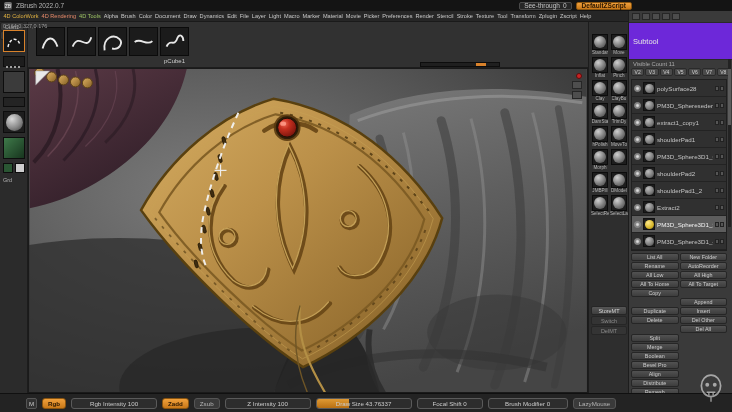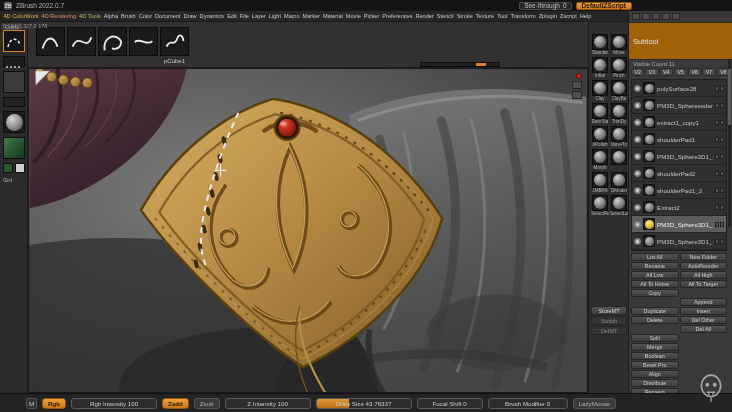--- a/index.html
+++ b/index.html
@@ -76,21 +76,21 @@
   .morph-group { position:absolute; left:2px; top:284px; width:36px; display:flex; flex-direction:column; gap:1px; }
   .mbtn { height:9px; font-size:5.5px; color:#d6d6d6; background:linear-gradient(#565656,#3e3e3e);
           border:1px solid #262626; border-radius:2px; display:flex; align-items:center; justify-content:center; }
   .mbtn.dim { color:#8a8a8a; background:#343434; }
 
   
   .right-panel { position:absolute; left:628px; top:11px; width:104px; height:382px; background:#3a3a3a;
                  border-left:1px solid #1d1d1d; }
   .panel-icons { height:11px; display:flex; gap:2px; align-items:center; padding:0 3px; }
   .p-ico { width:8px; height:7px; background:#4c4c4c; border:1px solid #262626; }
-  .panel-header { height:26px; background:#a16207; color:#e4e4e4; font-size:7.5px; padding:18px 4px;
+  .panel-header { height:26px; background:#6d28d9; color:#e4e4e4; font-size:7.5px; padding:18px 4px;
                   display:flex; align-items:center; border-top:1px solid #2a2a2a; border-bottom:1px solid #2a2a2a; }
   .visible-count { font-size:5.8px; color:#ababab; padding:1px 4px 0 4px; }
   .vis-row { display:flex; gap:1px; padding:1px 2px; }
   .vbtn { flex:1; height:8px; background:#4a4a4a; border:1px solid #2a2a2a; border-radius:2px;
           color:#cfcfcf; font-size:5px; display:flex; align-items:center; justify-content:center; }
   .subtool-list { margin:2px 5px 2px 2px; background:#2c2c2c; border:1px solid #1f1f1f; position:relative; }
   .strow { height:17px; display:flex; align-items:center; gap:2px; padding:0 2px;
            border-bottom:1px solid #232323; font-size:6.2px; color:#c4c4c4; background:#303030; }
   .strow.sel { background:#5d5d5d; color:#f2f2f2; }
   .eye { width:7px; height:7px; border-radius:50%; border:1px solid #8f8f8f;

